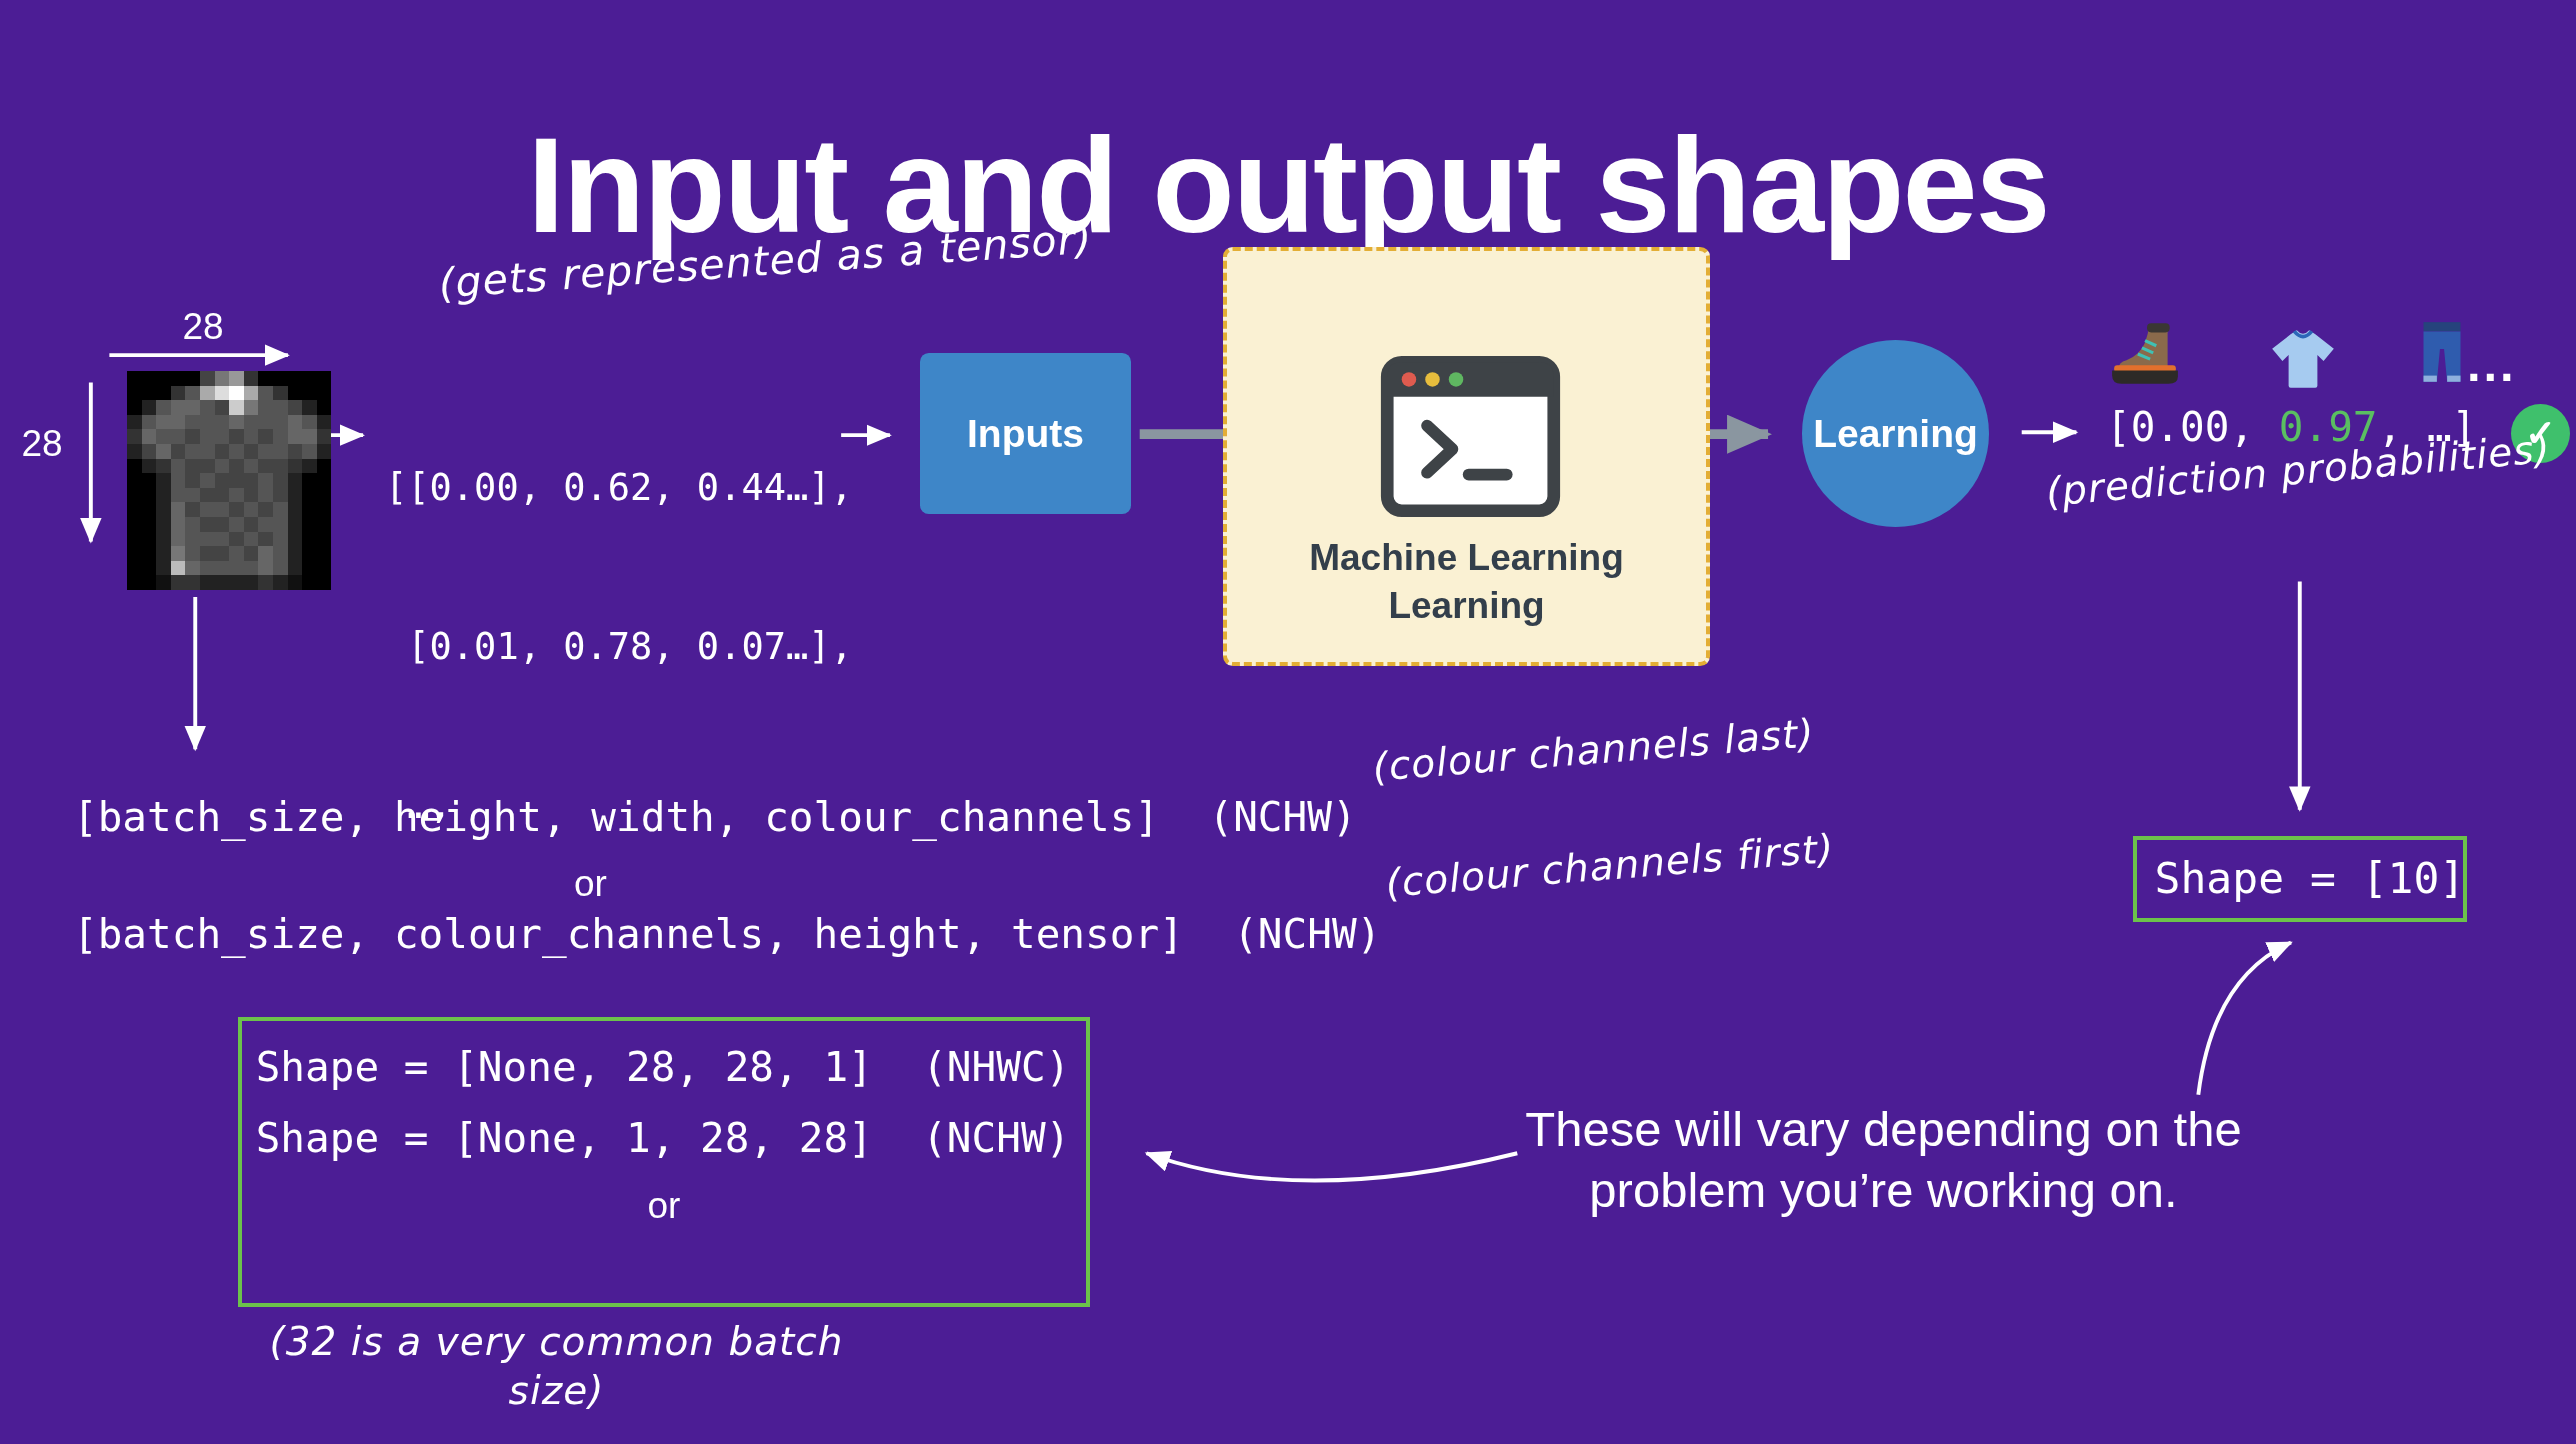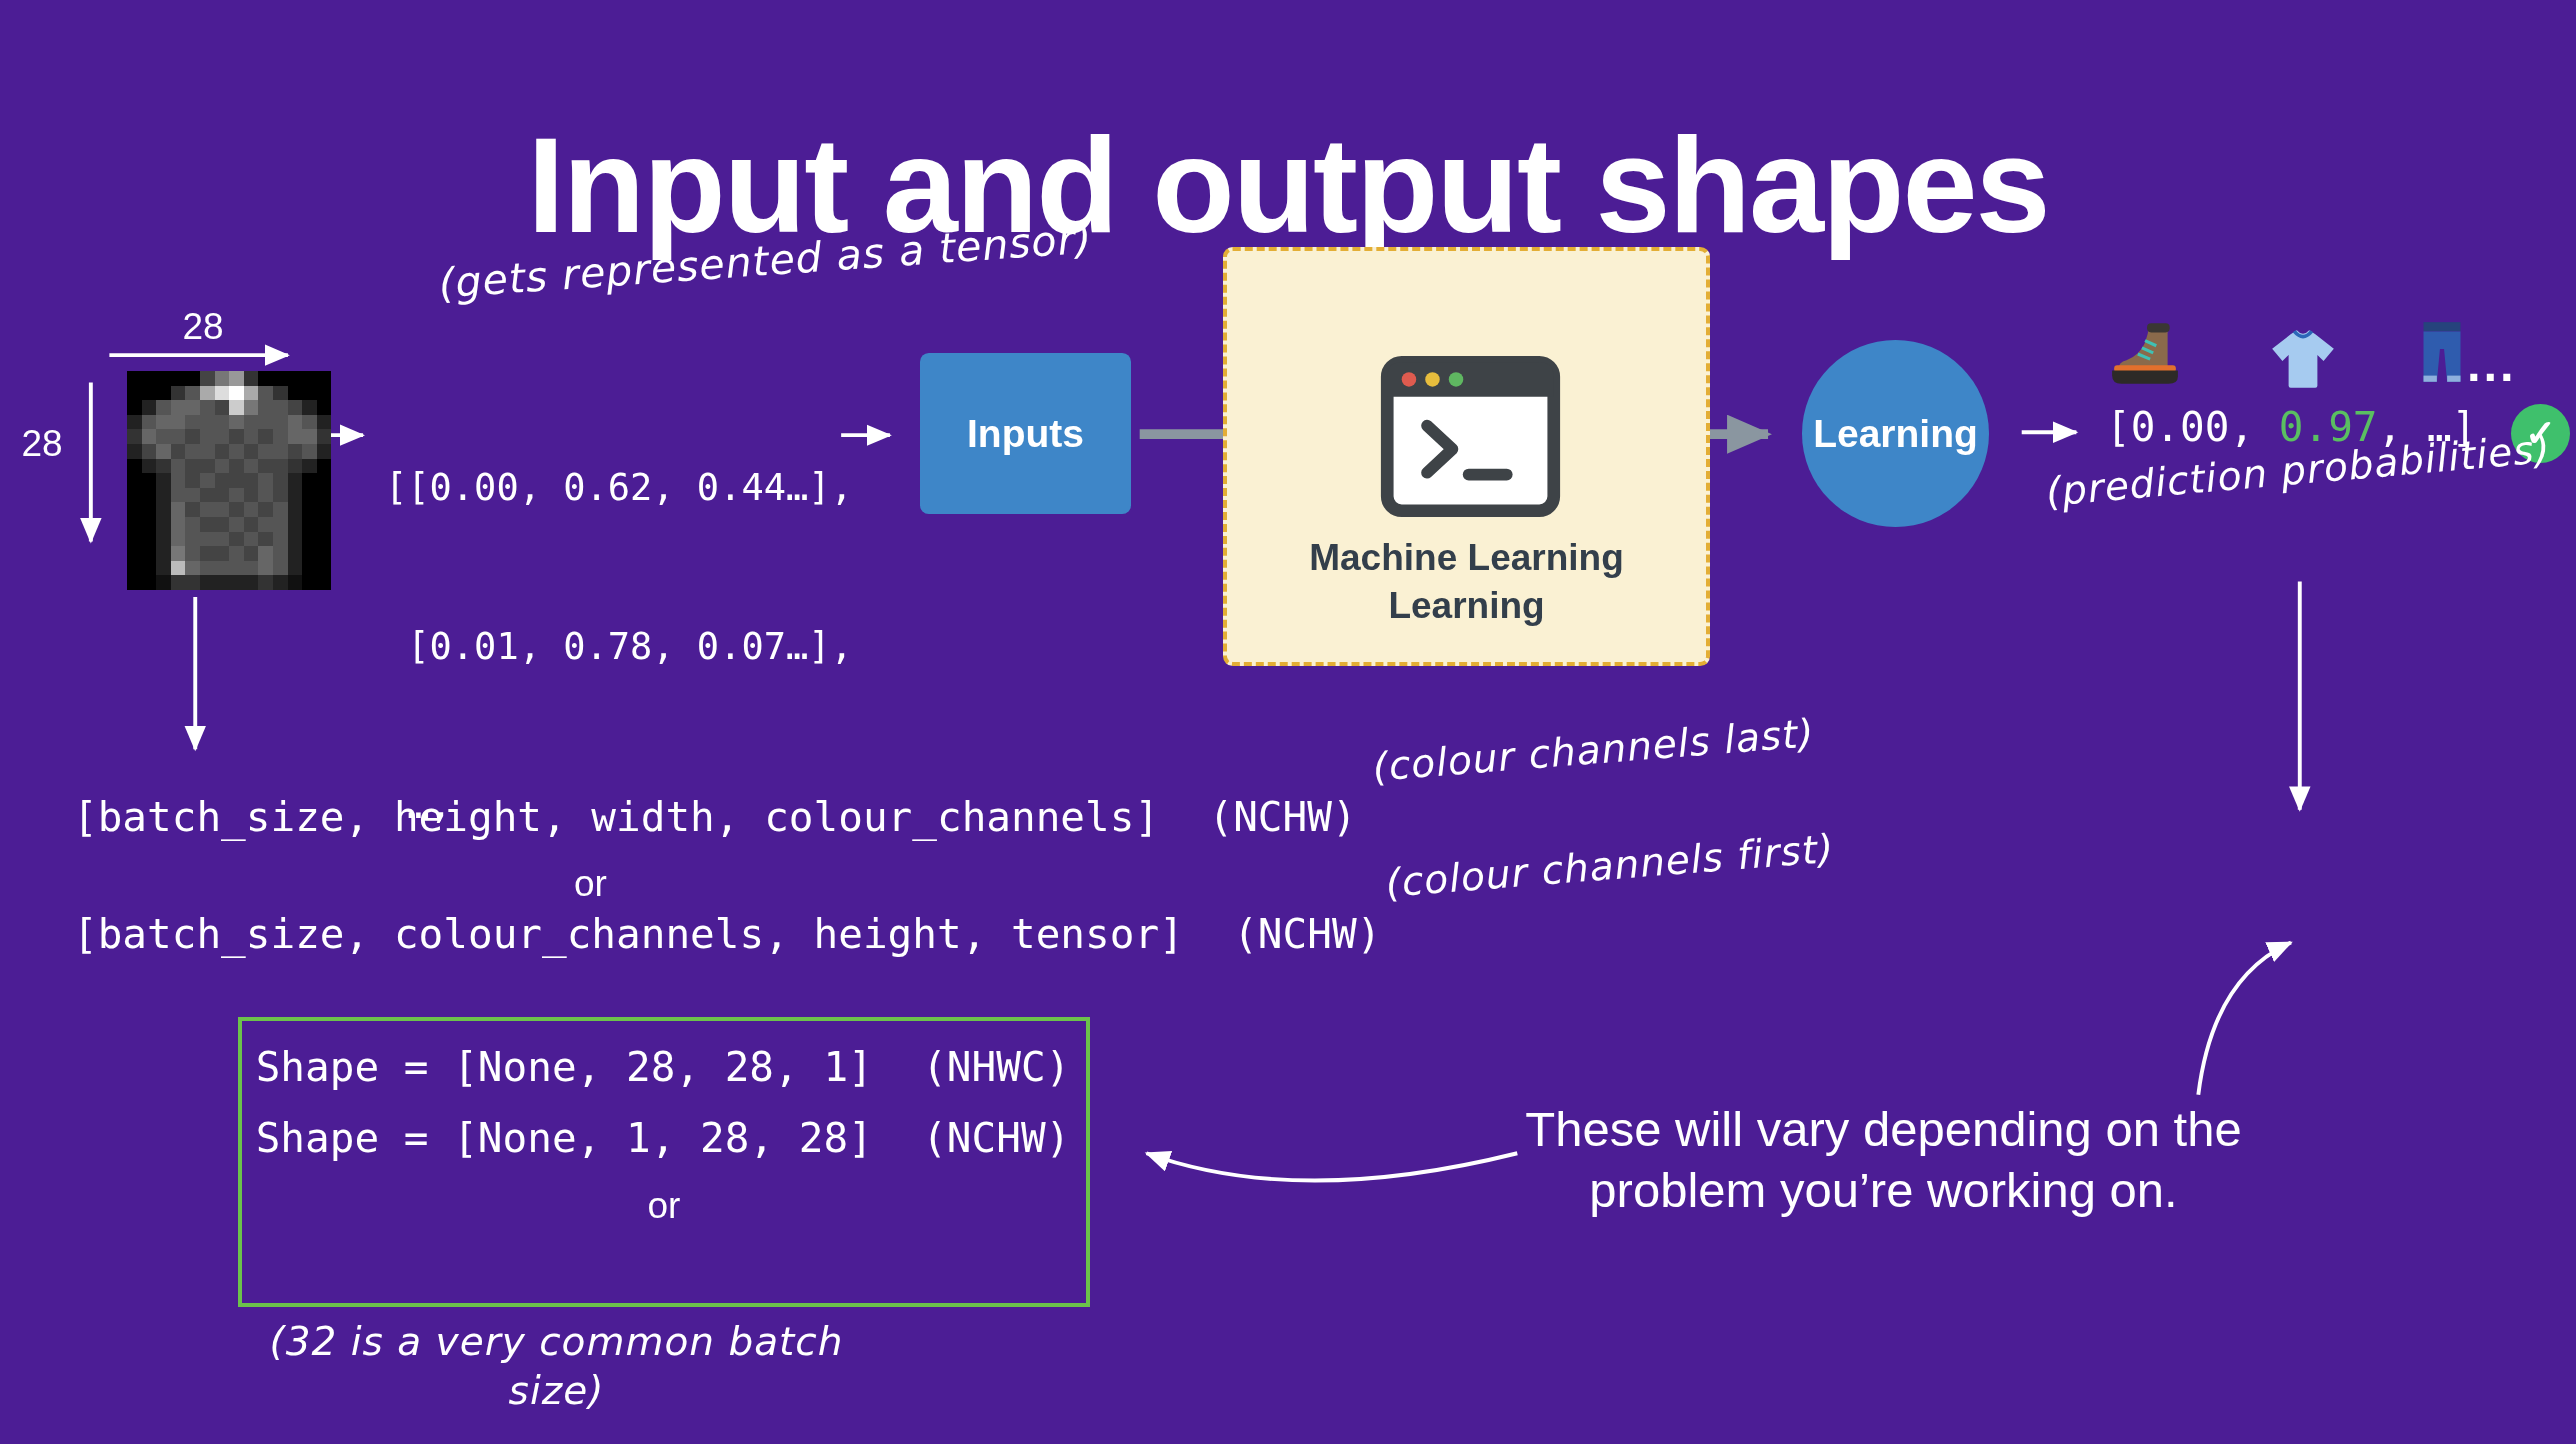--- a/index.html
+++ b/index.html
@@ -357,20 +357,21 @@
   <div class="abs dots">...</div>
 
   <div class="abs pred mono"><span>[0.00, </span><span class="hl">0.97</span><span>, …]</span></div>
 
   <div class="abs check">
     <span>✓</span>
   </div>
 
   <div class="abs hand note-pred">(prediction probabilities)</div>
 
+  <div class="abs shape10-box mono">Shape = [10]</div>
 
   <div class="abs mono line-nhwc">[batch_size, height, width, colour_channels]  (NCHW)</div>
   <div class="abs hand note-nhwc">(colour channels last)</div>
   <div class="abs or-mid">or</div>
   <div class="abs mono line-nchw">[batch_size, colour_channels, height, tensor]  (NCHW)</div>
   <div class="abs hand note-nchw">(colour channels first)</div>
 
   <div class="abs green-box">
     <div class="gb gb1 mono">Shape = [None, 28, 28, 1]  (NHWC)</div>
     <div class="gb gb2 mono">Shape = [None, 1, 28, 28]  (NCHW)</div>

